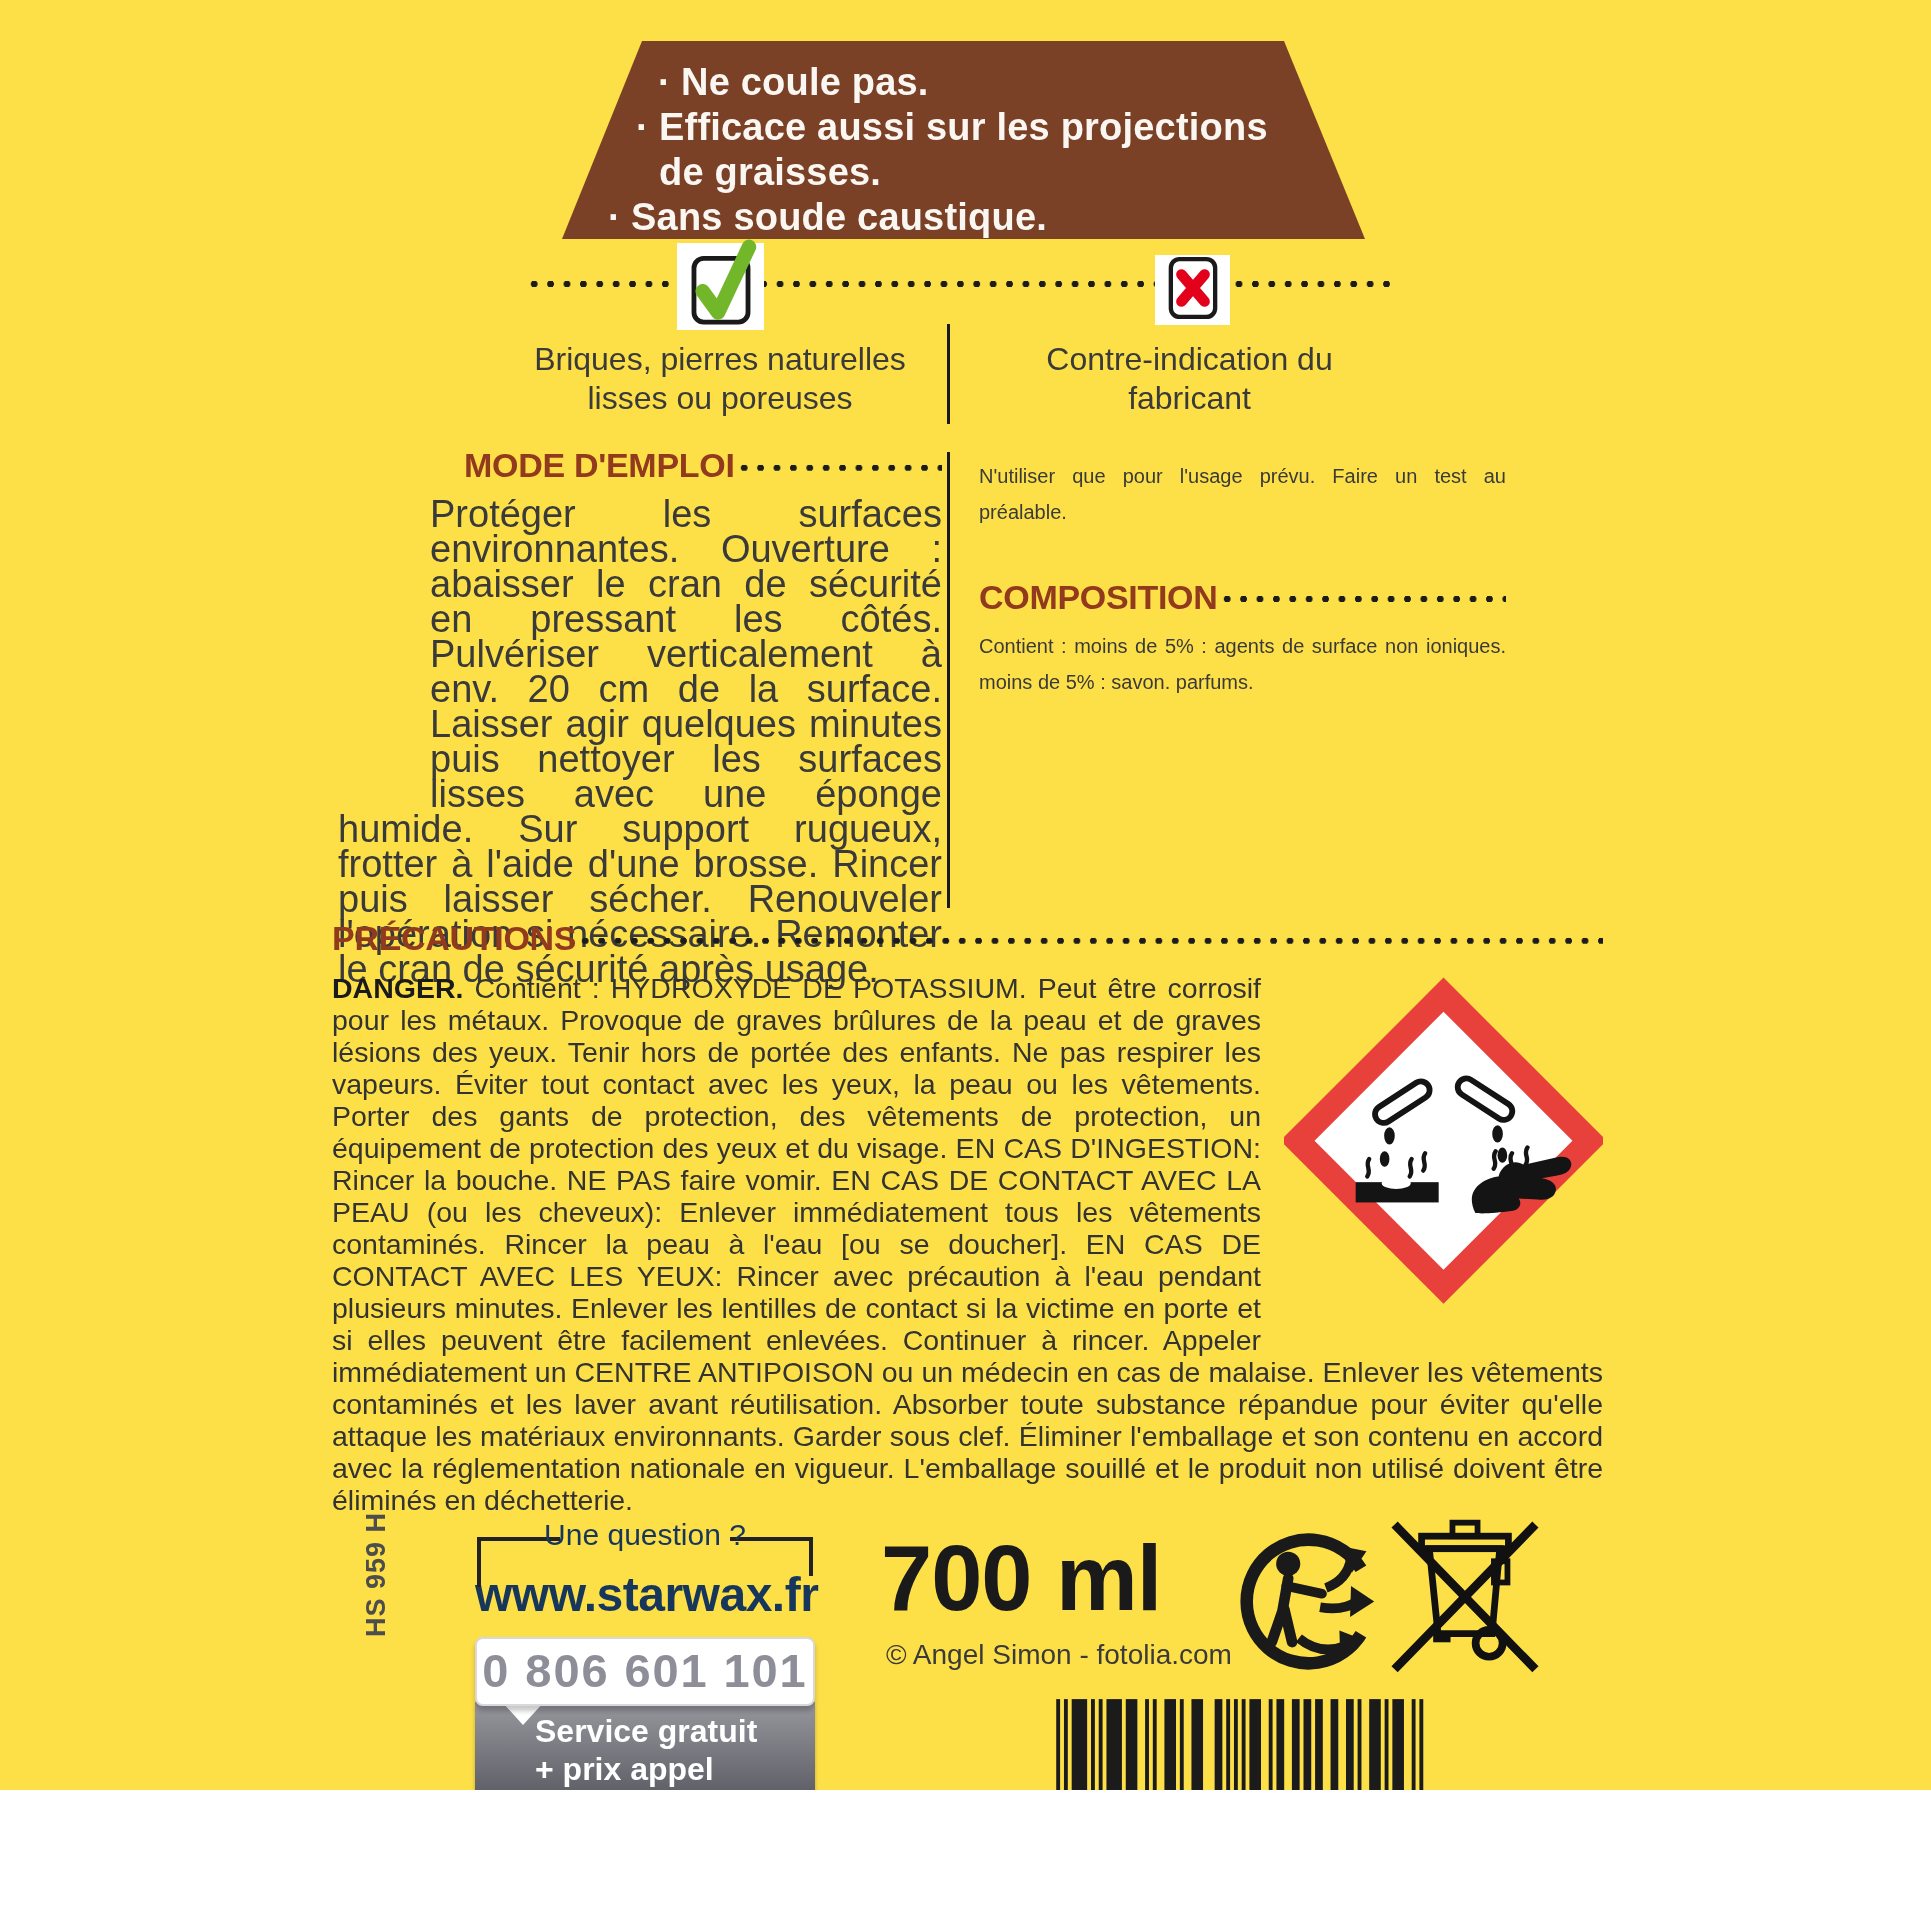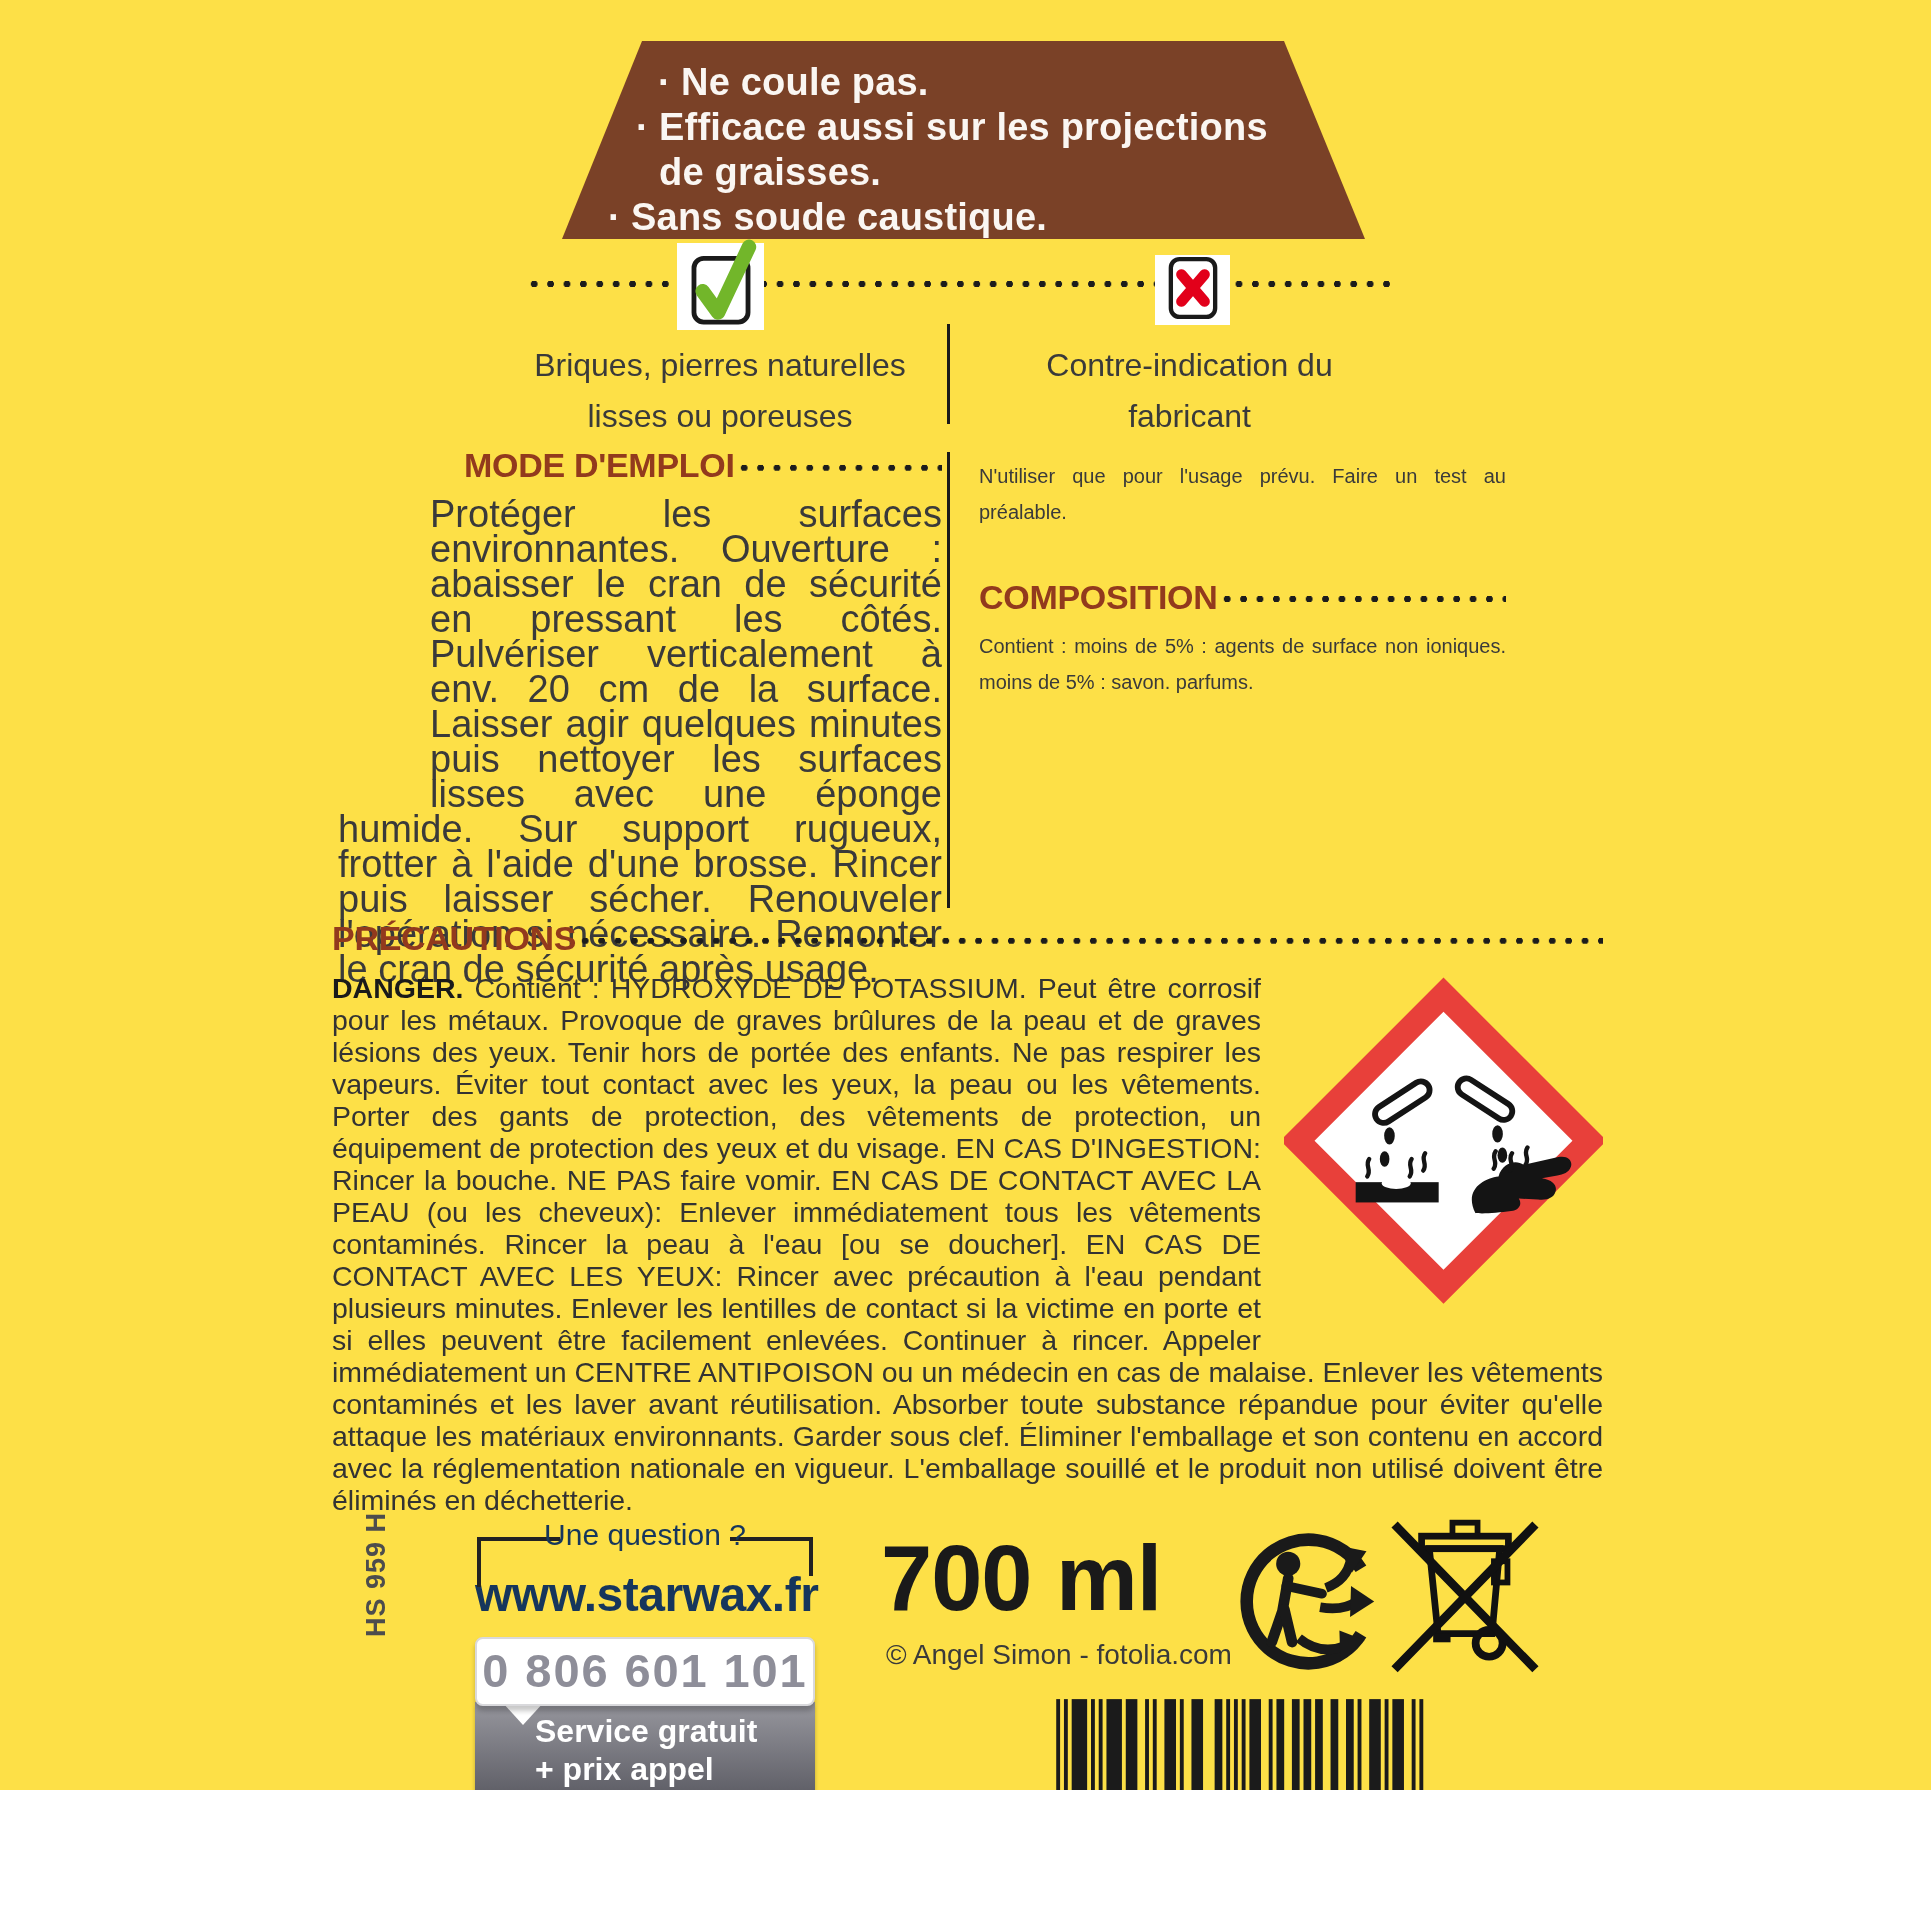--- a/index.html
+++ b/index.html
@@ -30,21 +30,21 @@
   }
   .icon-row { position:absolute; left:526px; top:243px; width:869px; height:83px; }
   .icon-row .dots { position:absolute; left:0; right:0; top:37px; }
   .iconwrap { position:absolute; background:#ffffff; padding:0 11.6px; }
   .checkwrap { left:151px; top:0; }
   .xwrap { left:629px; top:11.6px; }
   
   .divider { position:absolute; left:947px; width:2.9px; background:#1a1a1a; }
   .divider.seg1 { top:324px; height:100px; }
   .divider.seg2 { top:452px; height:456px; }
-  .caption { position:absolute; top:340px; text-align:center; font-size:32px; line-height:51px; color:#3a3a3a; }
+  .caption { position:absolute; top:340px; text-align:center; font-size:32px; line-height:39px; color:#3a3a3a; }
   .caption.ok { left:473px; width:494px; }
   .caption.no { left:1023px; width:333px; }
   .caption .inner-ok { width:454px; margin:0 auto; }
   .caption .inner-no { width:328px; margin:0 auto; }
   .sec-head { display:flex; align-items:center; gap:1px; }
   .sec-head .title { font-size:34px; font-weight:bold; color:#923a1d; letter-spacing:-0.3px; white-space:nowrap; }
   .sec-head .dots { flex:1; margin-top:3.9px; }
   .col-left { position:absolute; left:338px; top:446px; width:604px; }
   .col-left .sec-head { margin-left:126px; }
   .col-left .body { margin-top:11.6px; font-size:38px; line-height:35px; text-align:justify; color:#3a3a3a; }

